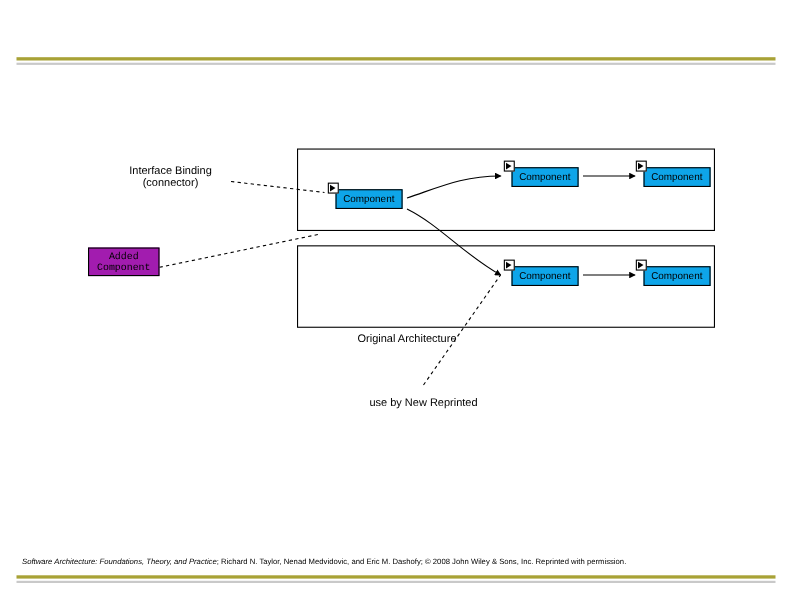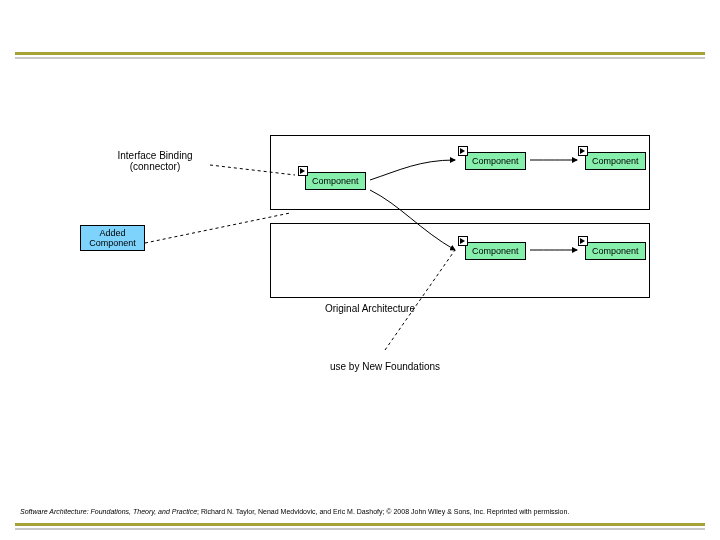--- a/index.html
+++ b/index.html
@@ -60,21 +60,21 @@
   }
   .outer-box {
     position: absolute;
     border: 1px solid #000;
     background: #fff;
     box-sizing: border-box;
   }
   .comp-box {
     position: absolute;
     border: 1px solid #000;
-    background: #86efac;
+    background: #0ea5e9;
     font-size: 9px;
     padding: 3px 6px;
     box-sizing: border-box;
   }
   .port {
     position: absolute;
     width: 10px;
     height: 10px;
     border: 1px solid #000;
     background: #fff;
@@ -99,25 +99,26 @@
   }
   .side-label {
     position: absolute;
     font-size: 10px;
     color: #000;
     text-align: center;
   }
   .side-box {
     position: absolute;
     border: 1px solid #000;
-    background: #7dd3fc;
+    background: #a21caf;
     font-size: 9px;
     padding: 2px 4px;
     text-align: center;
     box-sizing: border-box;
+    font-family: Liberation Mono, monospace;
   }
   .caption {
     position: absolute;
     font-size: 10px;
     color: #000;
     text-align: center;
   }
   svg.dashed-lines {
     position: absolute;
     left: 0;
@@ -178,21 +179,21 @@
     </div>
 
     <div class="side-box" style="left:-150px; top:90px; width:65px;">
       <span>Added Component</span>
     </div>
 
     <div class="caption" style="left:70px; top:168px; width:140px;">Original Architecture</div>
 
     <div class="caption" style="left:30px; top:215px; width:250px;">
       <br>
-      <span>use by New Foundations</span>
+      <span>use by New Reprinted</span>
     </div>
 
     <svg class="dashed-lines" width="500" height="260">
       <line x1="-20" y1="30" x2="65" y2="40" stroke="#000" stroke-dasharray="3,3"></line>
       <line x1="-85" y1="108" x2="60" y2="78" stroke="#000" stroke-dasharray="3,3"></line>
       <line x1="155" y1="215" x2="225" y2="115" stroke="#000" stroke-dasharray="3,3"></line>
     </svg>
 
   </div>
 

